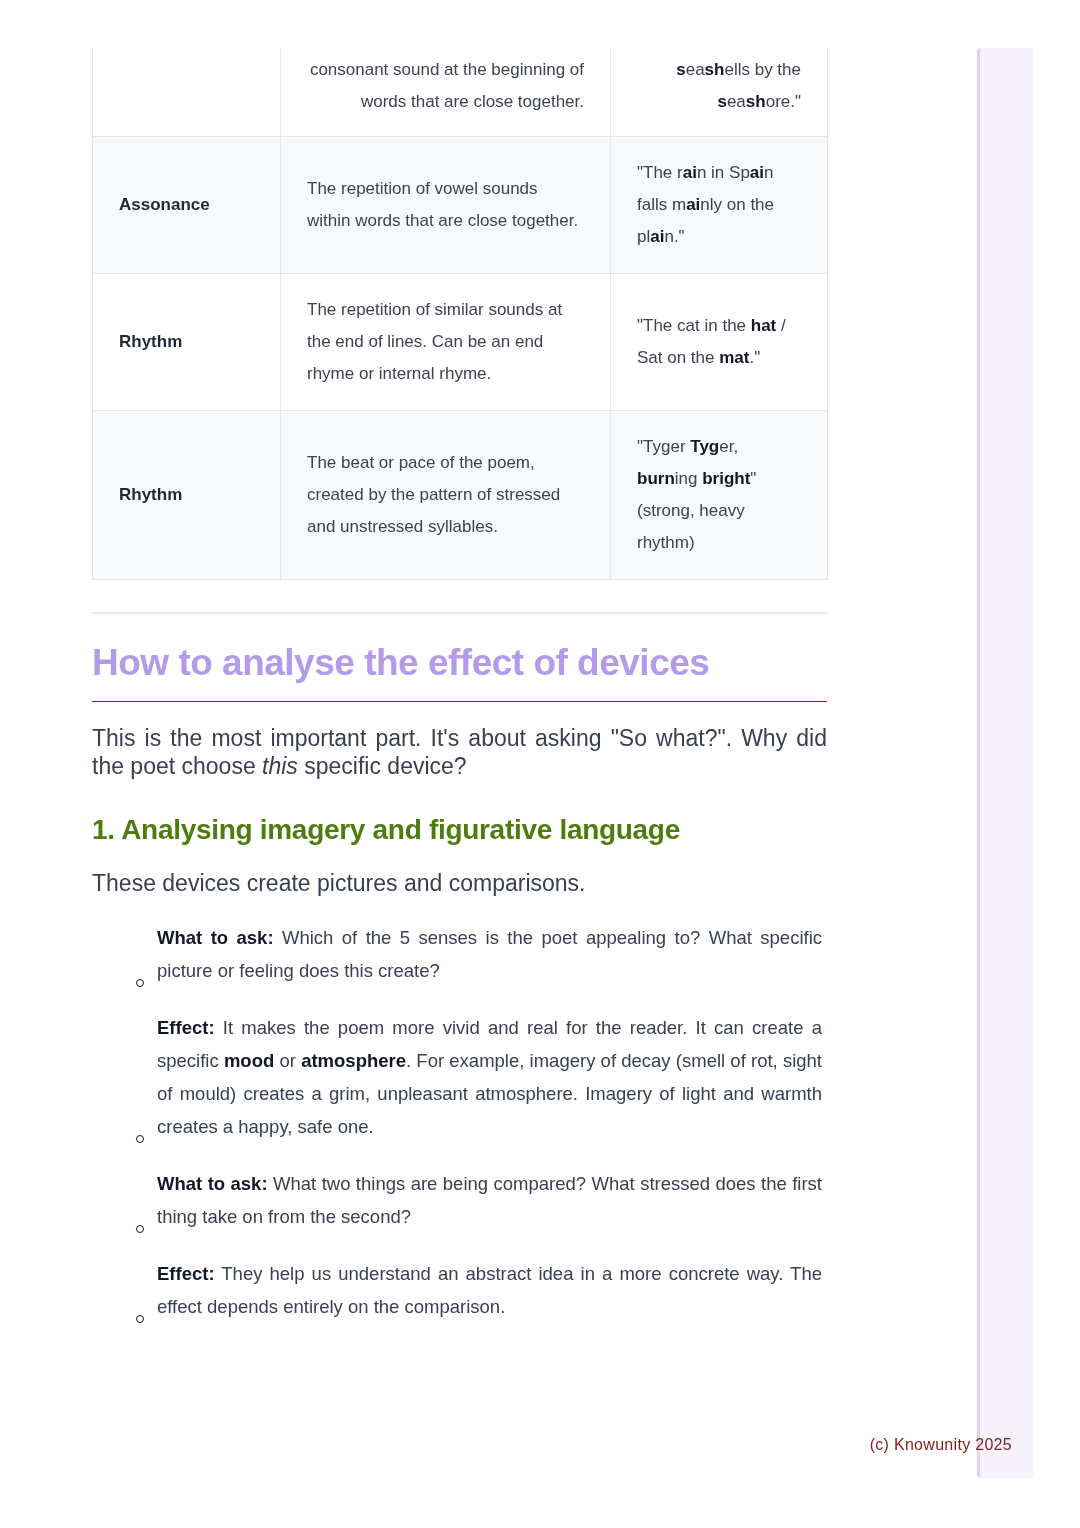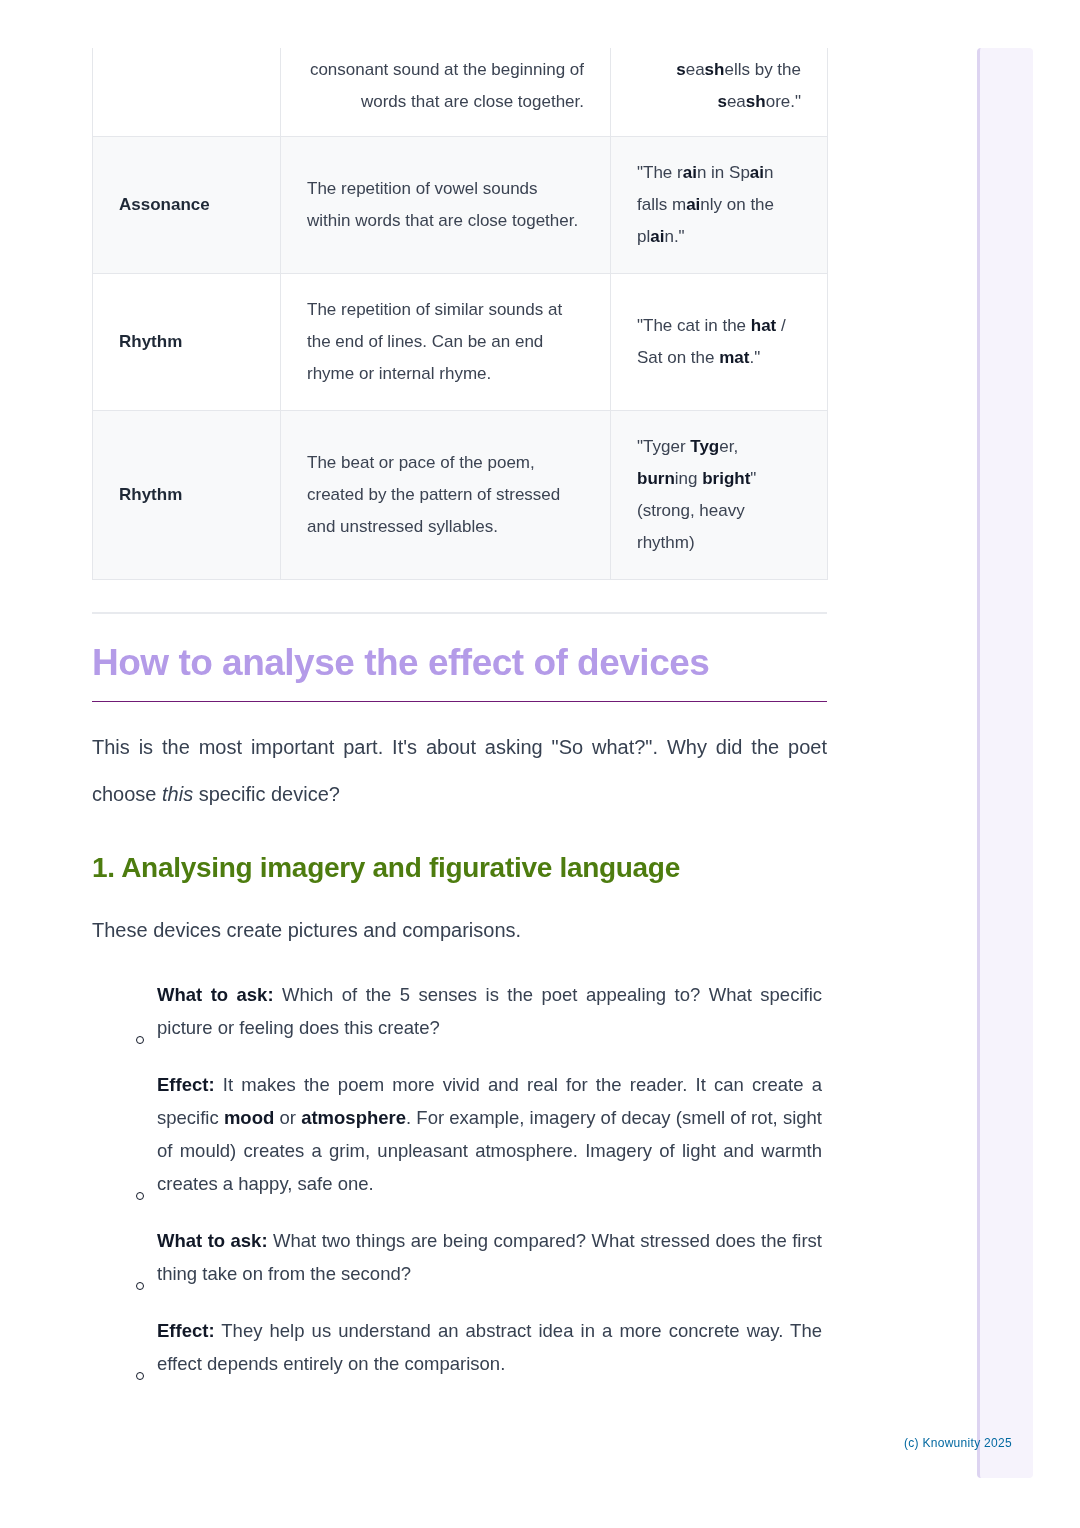--- a/index.html
+++ b/index.html
@@ -24,36 +24,36 @@
   .seg-b { font-weight:bold; color:#111827; }
   .seg-i { font-style:italic; }
 
   
   .divider { border:none; border-top:2px solid #e8eaee; margin:32px 0 0 0; }
   h2.section {
     margin:26px 0 0 0; padding:0 0 15px 0;
     font-size:37px; line-height:46px; font-weight:bold; letter-spacing:-0.5px;
     color:#b49be8; border-bottom:1px solid #701a75;
   }
-  p.para { margin:22px 0 0 0; font-size:20px; line-height:47px; text-align:justify; color:#374151; }
+  p.para { margin:22px 0 0 0; font-size:23px; line-height:28px; text-align:justify; color:#374151; }
   h3.subsection { margin:33px 0 0 0; font-size:28px; line-height:34px; font-weight:bold; color:#4d7c0f; letter-spacing:-0.3px; }
 
   
   .l1 { display:flex; align-items:flex-start; margin:26px 0 0 12px; }
   .l1 .dot { flex:0 0 auto; width:7px; height:7px; border-radius:50%; background:#111827; margin:9px 13px 0 0; }
   .l1-label { font-size:18.5px; line-height:26px; font-weight:bold; color:#111827; }
   .l2 { display:flex; align-items:flex-end; margin:24px 5px 0 44px; }
   .l2 .circ { flex:0 0 auto; width:8px; height:8px; border-radius:50%; border:1.6px solid #111827; background:transparent; margin:9px 13px 0 0; }
   .l2-text { font-size:18.5px; line-height:33px; text-align:justify; color:#374151; }
 
   
   .side-rail { position:absolute; left:977px; top:48px; width:56px; height:1430px;
     background:#f6f3fc; border-left:3px solid #ddd4f1; border-radius:4px; }
   .watermark { position:absolute; left:0; top:1436px; width:1012px; text-align:right;
-    font-size:12px; letter-spacing:0.3px; color:#0369a1; z-index:2; }
+    font-size:16px; letter-spacing:0.3px; color:#7f1d1d; z-index:2; }
 </style>
 </head>
 <body>
 
 <div class="content">
 
   <table class="devices">
     <tbody>
       <tr class="first">
         <td class="term"></td>

